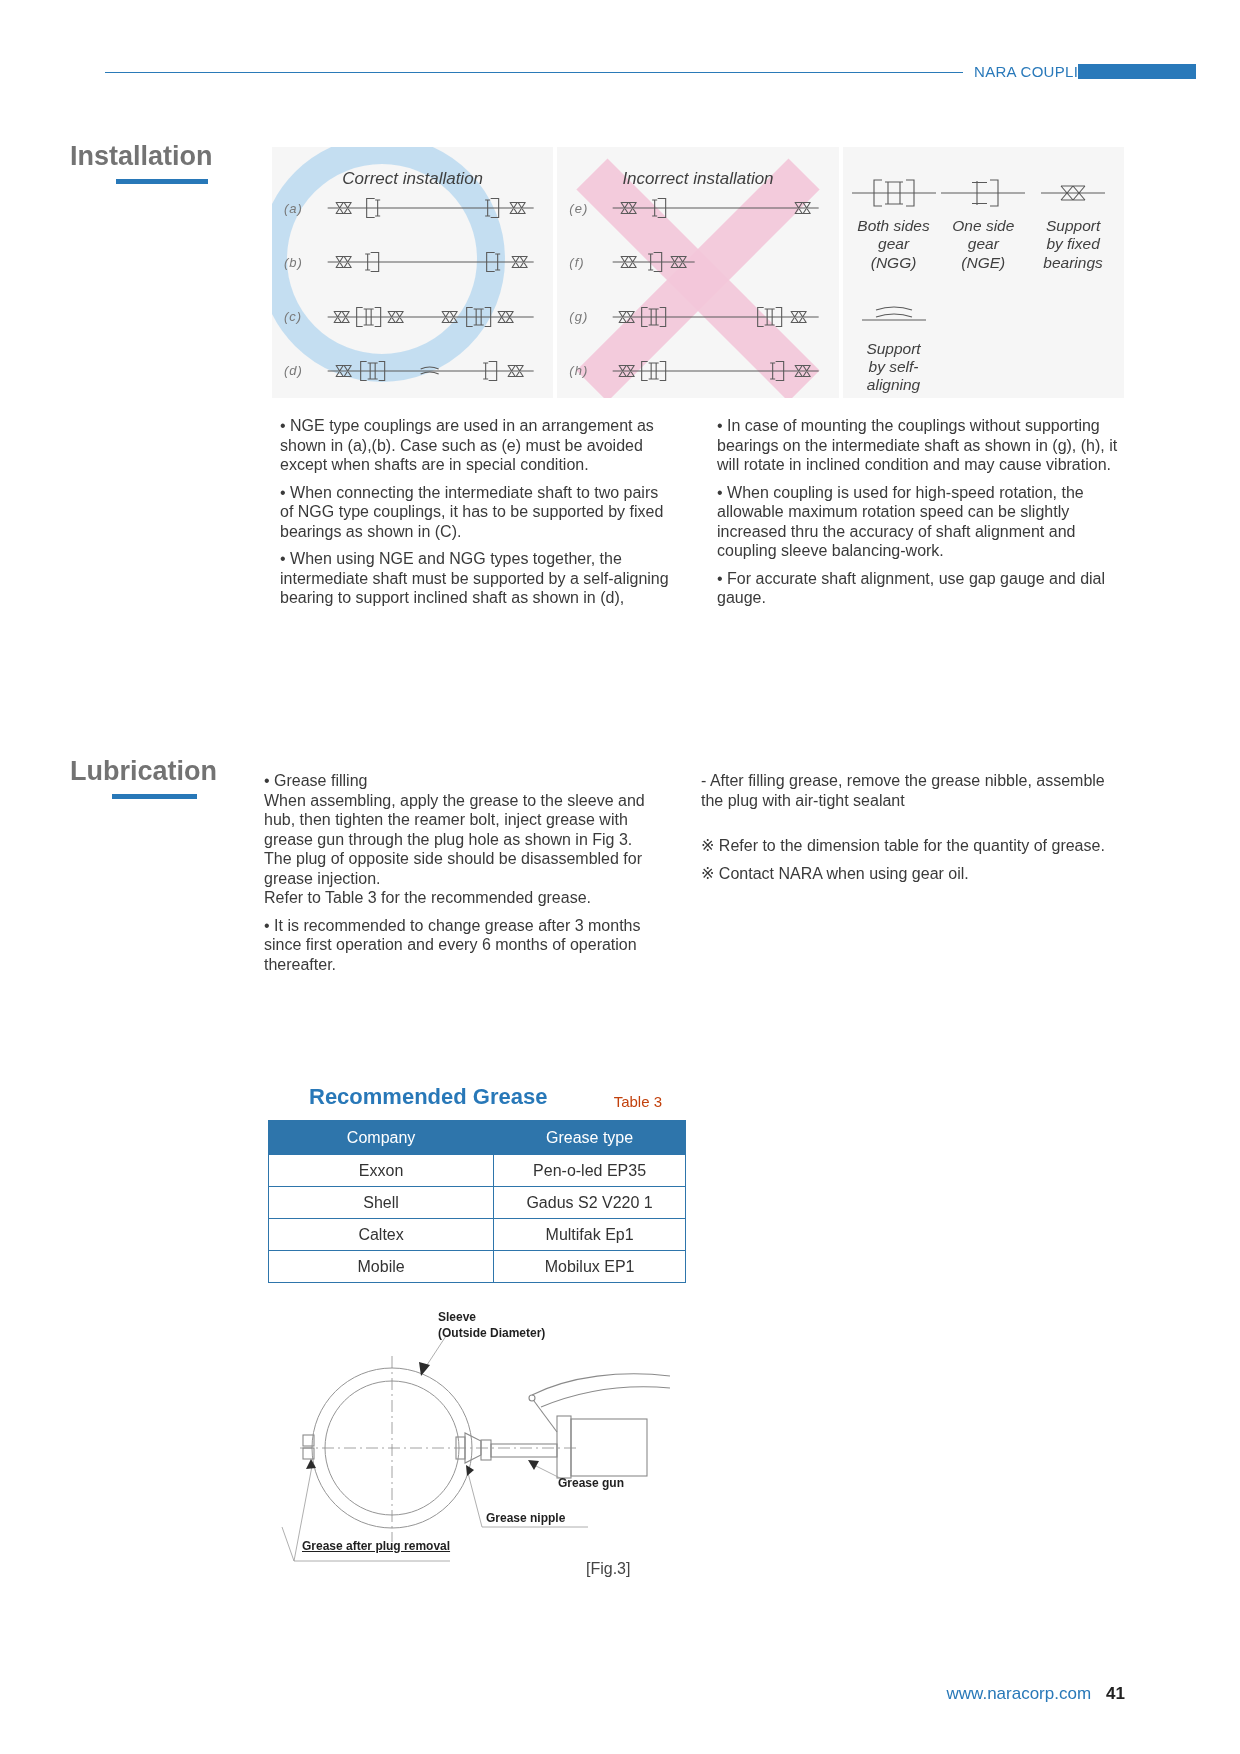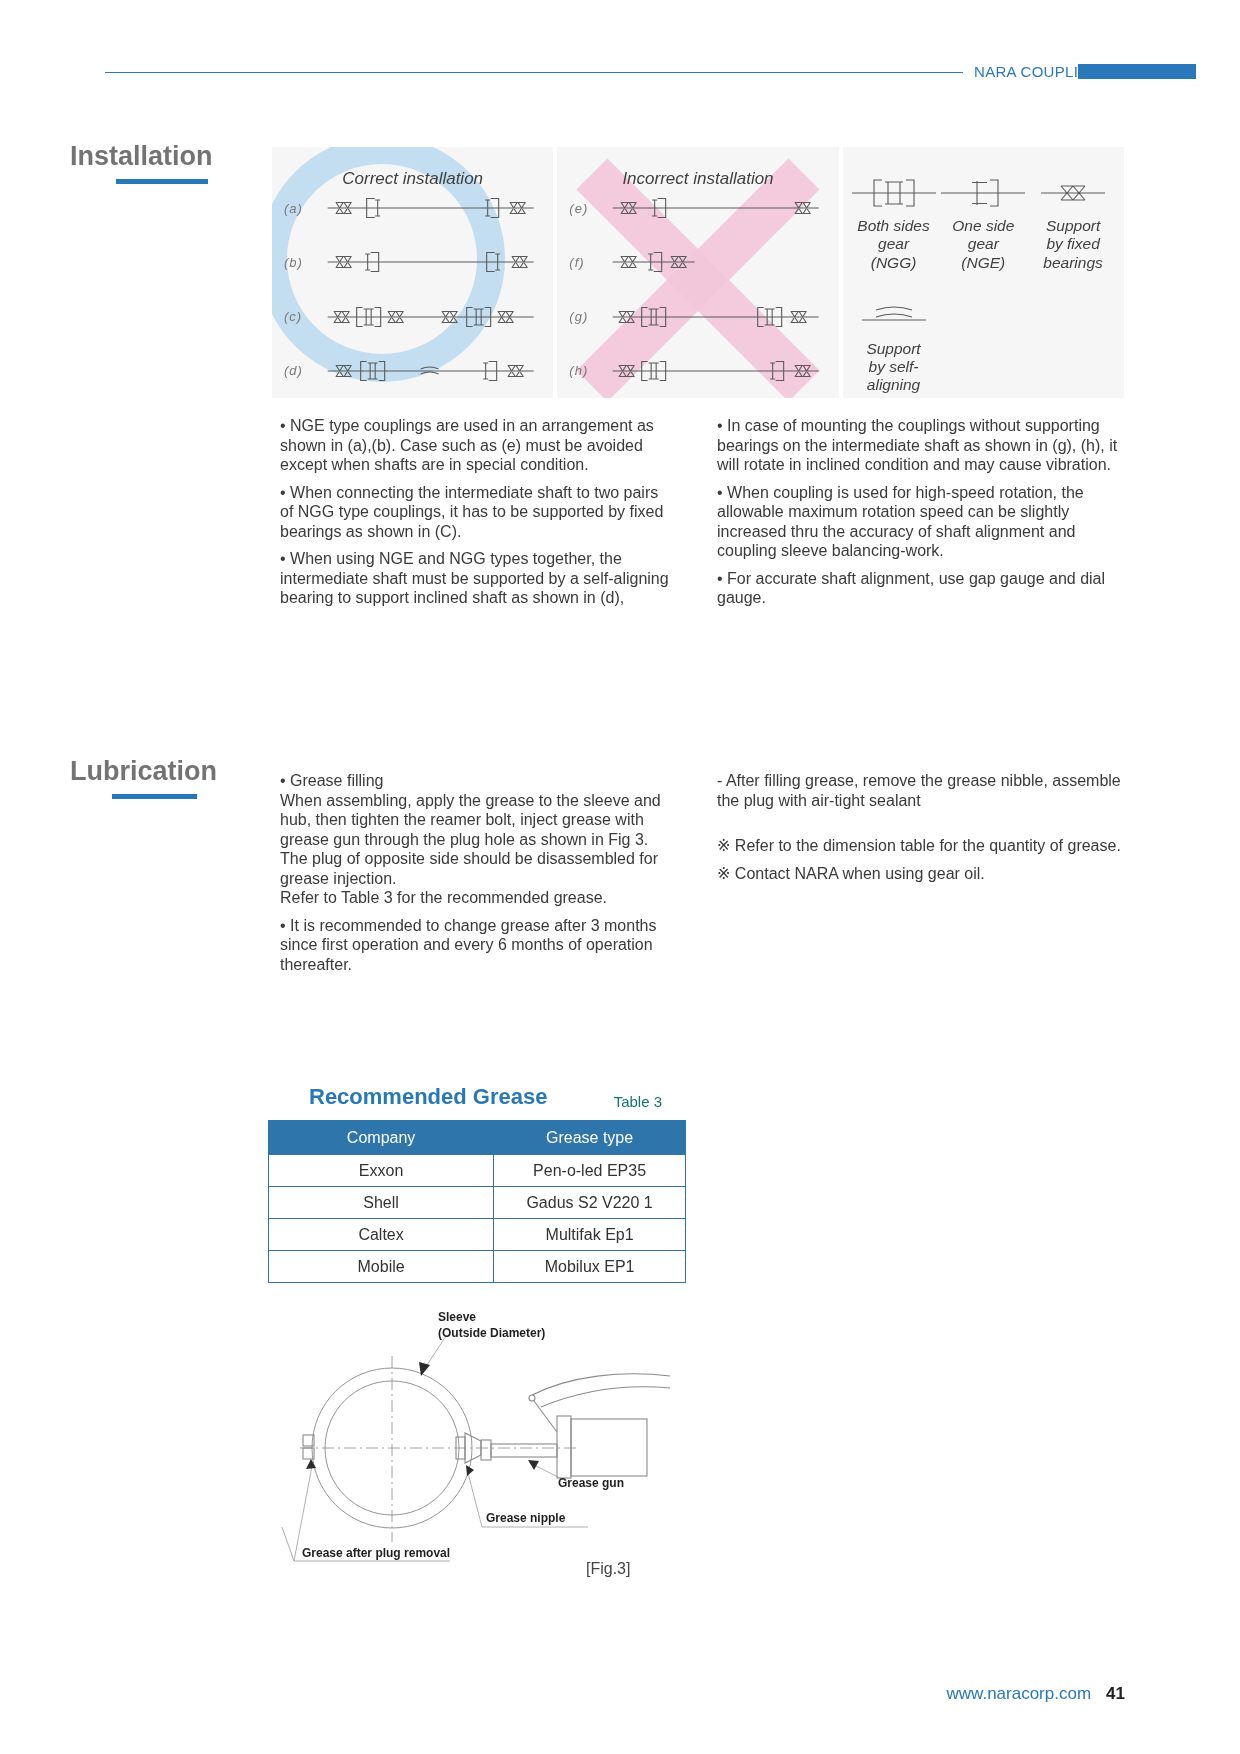--- a/index.html
+++ b/index.html
@@ -37,50 +37,50 @@
   .legend-grid{position:absolute;left:6px;right:6px;top:26px;bottom:8px;display:grid;
     grid-template-columns:1fr 1fr 1fr;row-gap:24px;z-index:2;}
   .legend-item{text-align:center;}
   .legend-item svg{display:block;margin:0 auto;}
   .legend-item svg path{stroke:#5a5a5a;stroke-width:1.1;fill:none;}
   .legend-label{font-size:15.5px;color:#3f3f3f;line-height:1.18;white-space:pre-line;margin-top:4px;}
 
   
   .two-col{position:absolute;display:flex;gap:32px;}
   #cols-install{left:272px;top:408px;width:865px;}
-  #cols-lube{left:272px;top:763px;width:865px;}
+  #cols-lube{left:256px;top:763px;width:865px;}
   .col-l{flex:0 0 405px;}
   .col-r{flex:0 0 425px;}
   .para{font-size:16px;line-height:1.22;color:#3a3a3a;margin:8px;white-space:pre-line;}
   .gap-top{margin-top:26px;}
 
   
   .grease-head{position:absolute;left:272px;top:1084px;width:353px;display:flex;align-items:flex-end;justify-content:space-between;margin-left:37px;}
   .grease-title{font-size:22px;font-weight:bold;color:#2878b8;margin:0;}
-  .table-label{font-size:15px;color:#0f766e;}
+  .table-label{font-size:15px;color:#c2410c;}
   .grease-table{position:absolute;left:268px;top:1120px;width:418px;border-collapse:collapse;table-layout:fixed;}
   .grease-table th,.grease-table td{border:1px solid #2e75ab;text-align:center;font-weight:normal;}
   .grease-table th{background:#2e75ab;color:#fff;font-size:16px;height:31px;}
   .grease-table td{font-size:16px;color:#333;height:29px;}
   .grease-table col.c1{width:54%;}
   .grease-table col.c2{width:46%;}
 
   
   .figure{position:absolute;left:270px;top:1230px;width:400px;height:370px;}
   .figure svg{position:absolute;inset:0;}
   .fig-line{stroke:#8a8a8a;stroke-width:1.1;fill:none;}
   .fig-circle{stroke:#959595;stroke-width:1;fill:none;}
   .fig-dash{stroke:#8a8a8a;stroke-width:.8;fill:none;stroke-dasharray:12 4 2 4;}
   .fig-thin{stroke:#9a9a9a;stroke-width:.8;fill:none;}
   .fig-arrow{fill:#2b2b2b;stroke:none;}
   .fig-label{position:absolute;font-size:12px;font-weight:bold;color:#1f1f1f;line-height:1.3;white-space:pre-line;}
   #lbl-sleeve{left:168px;top:80px;}
   #lbl-gun{left:288px;top:246px;}
   #lbl-nipple{left:216px;top:281px;}
-  #lbl-plug{left:32px;top:316px;}
+  #lbl-plug{left:32px;top:309px;text-decoration:underline;}
   .fig-caption{position:absolute;left:316px;top:330px;font-size:16px;color:#444;}
 
   
   .footer{position:absolute;top:1684px;right:115px;display:flex;align-items:baseline;gap:15px;}
   .footer-url{font-size:17px;color:#2878b8;text-decoration:none;}
   .footer-page{font-size:17px;font-weight:600;color:#222;}
 </style>
 </head>
 <body>
 

